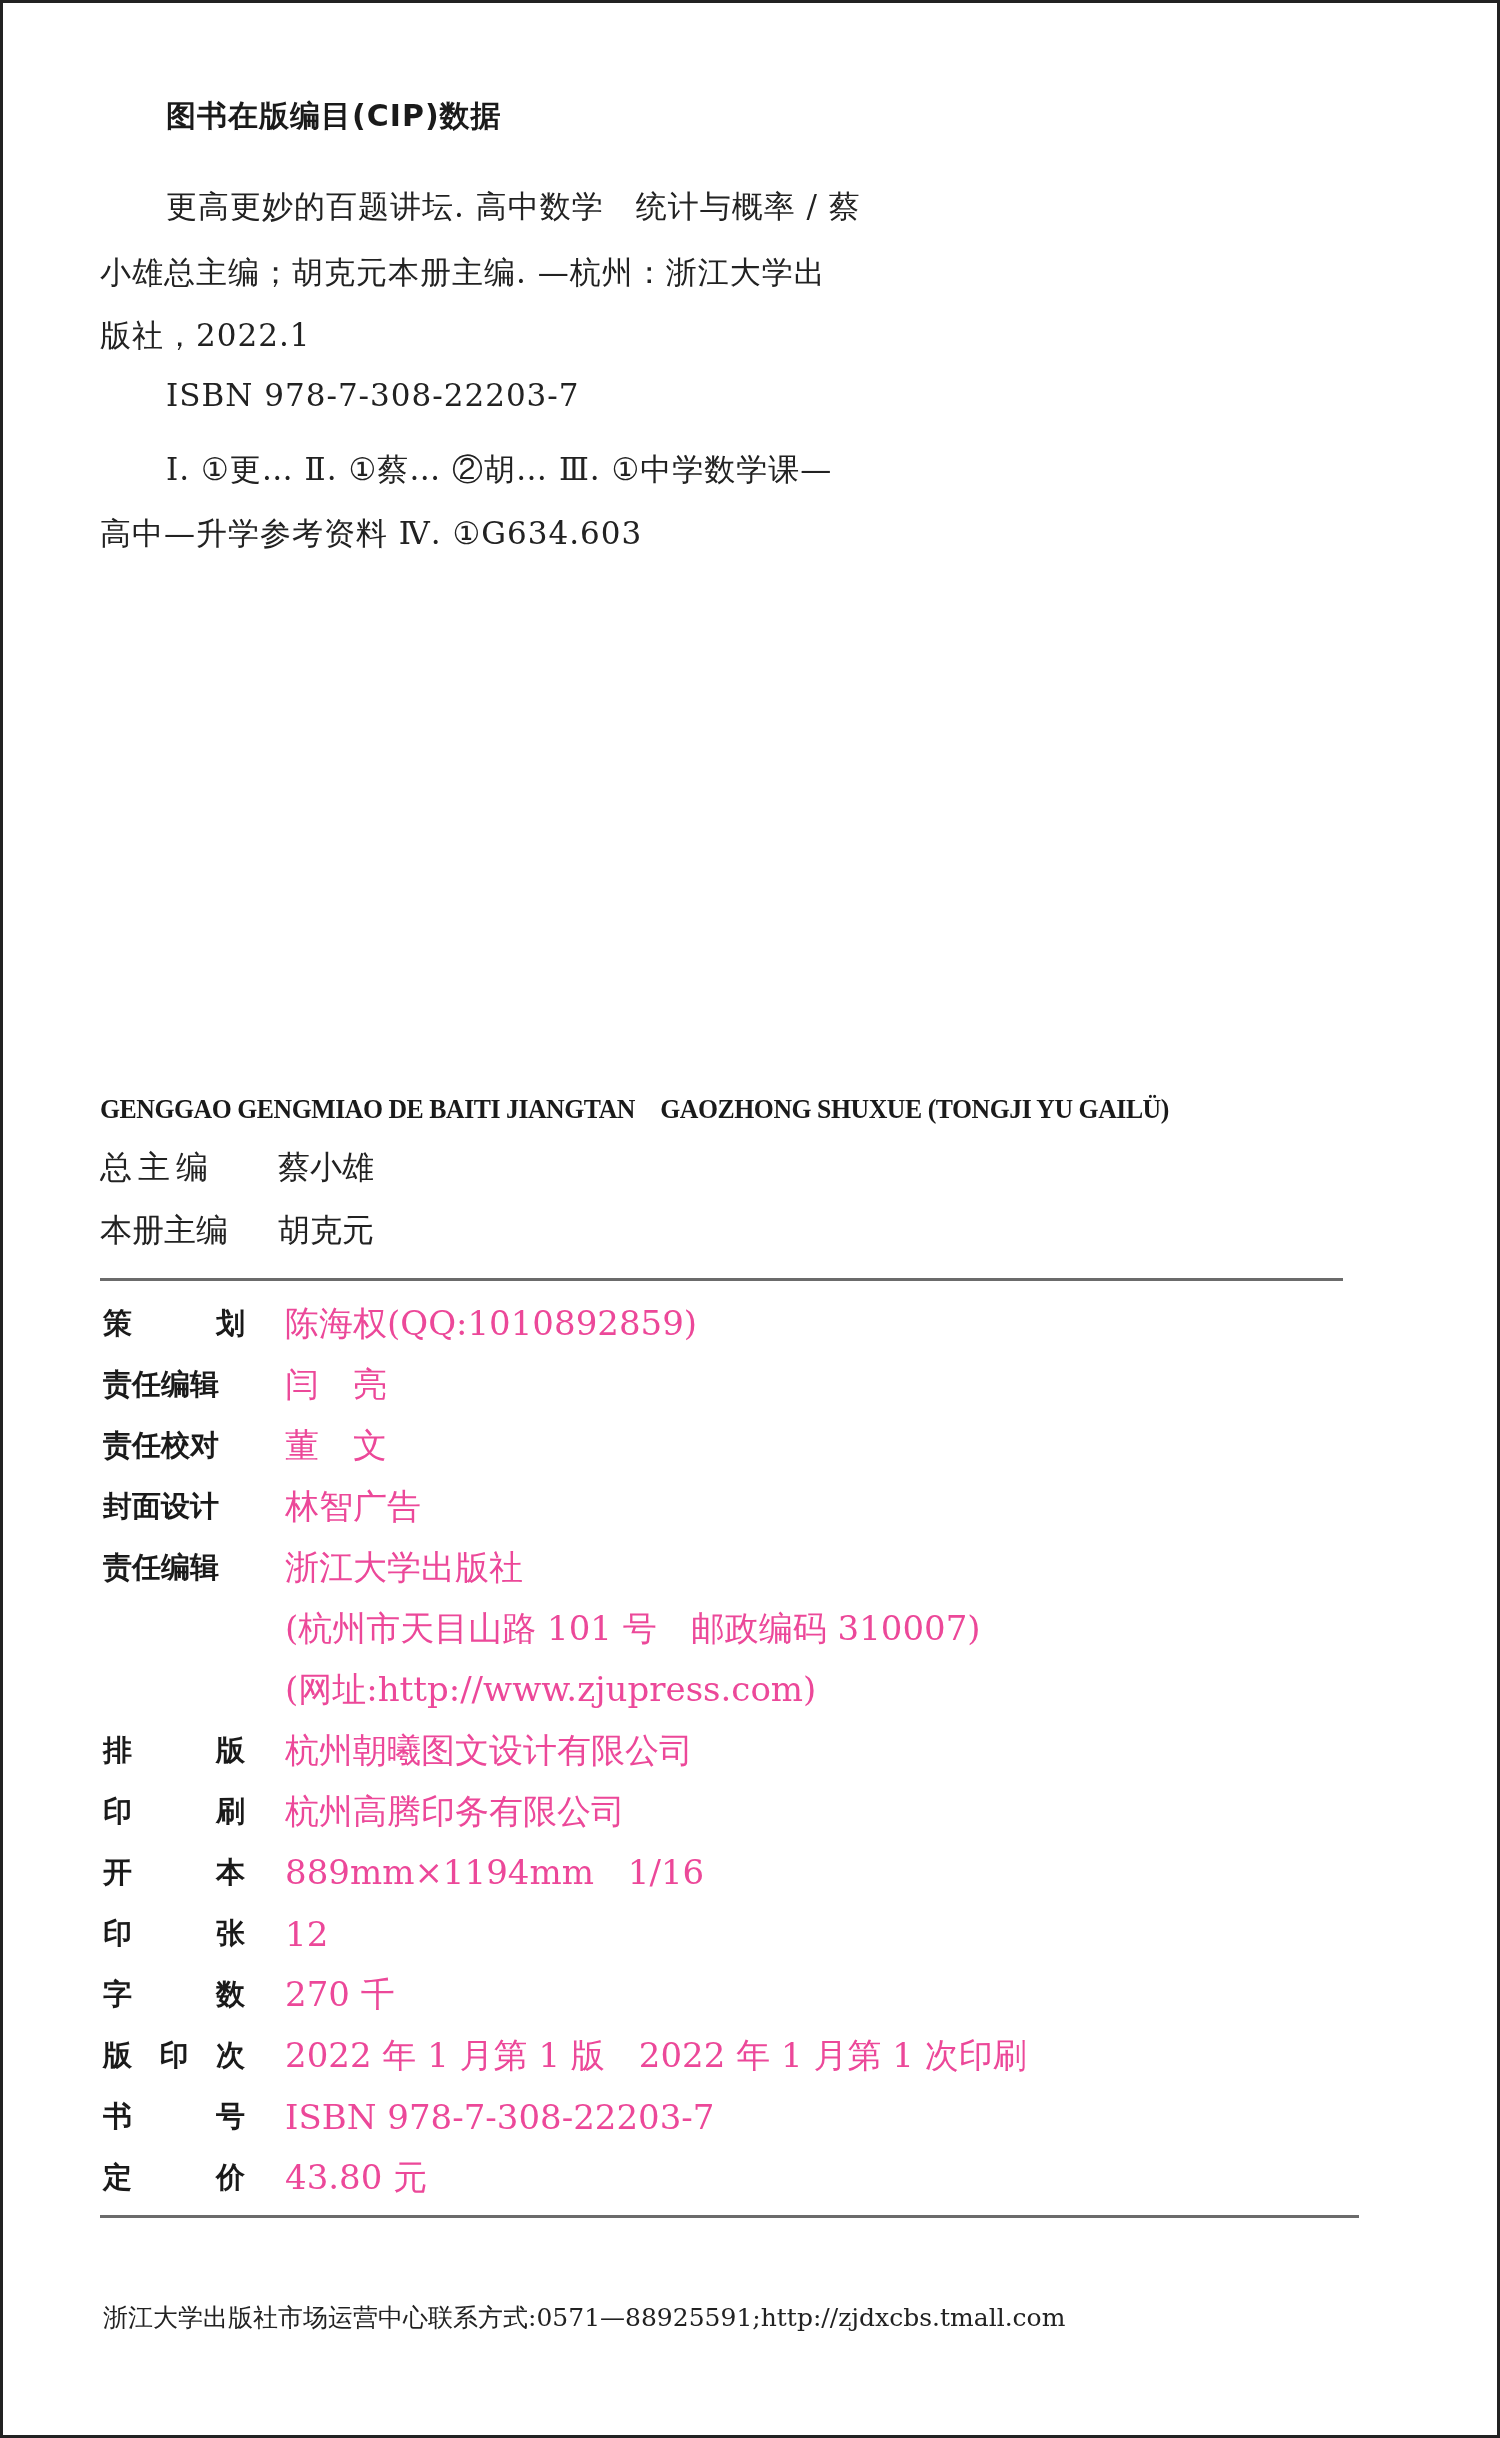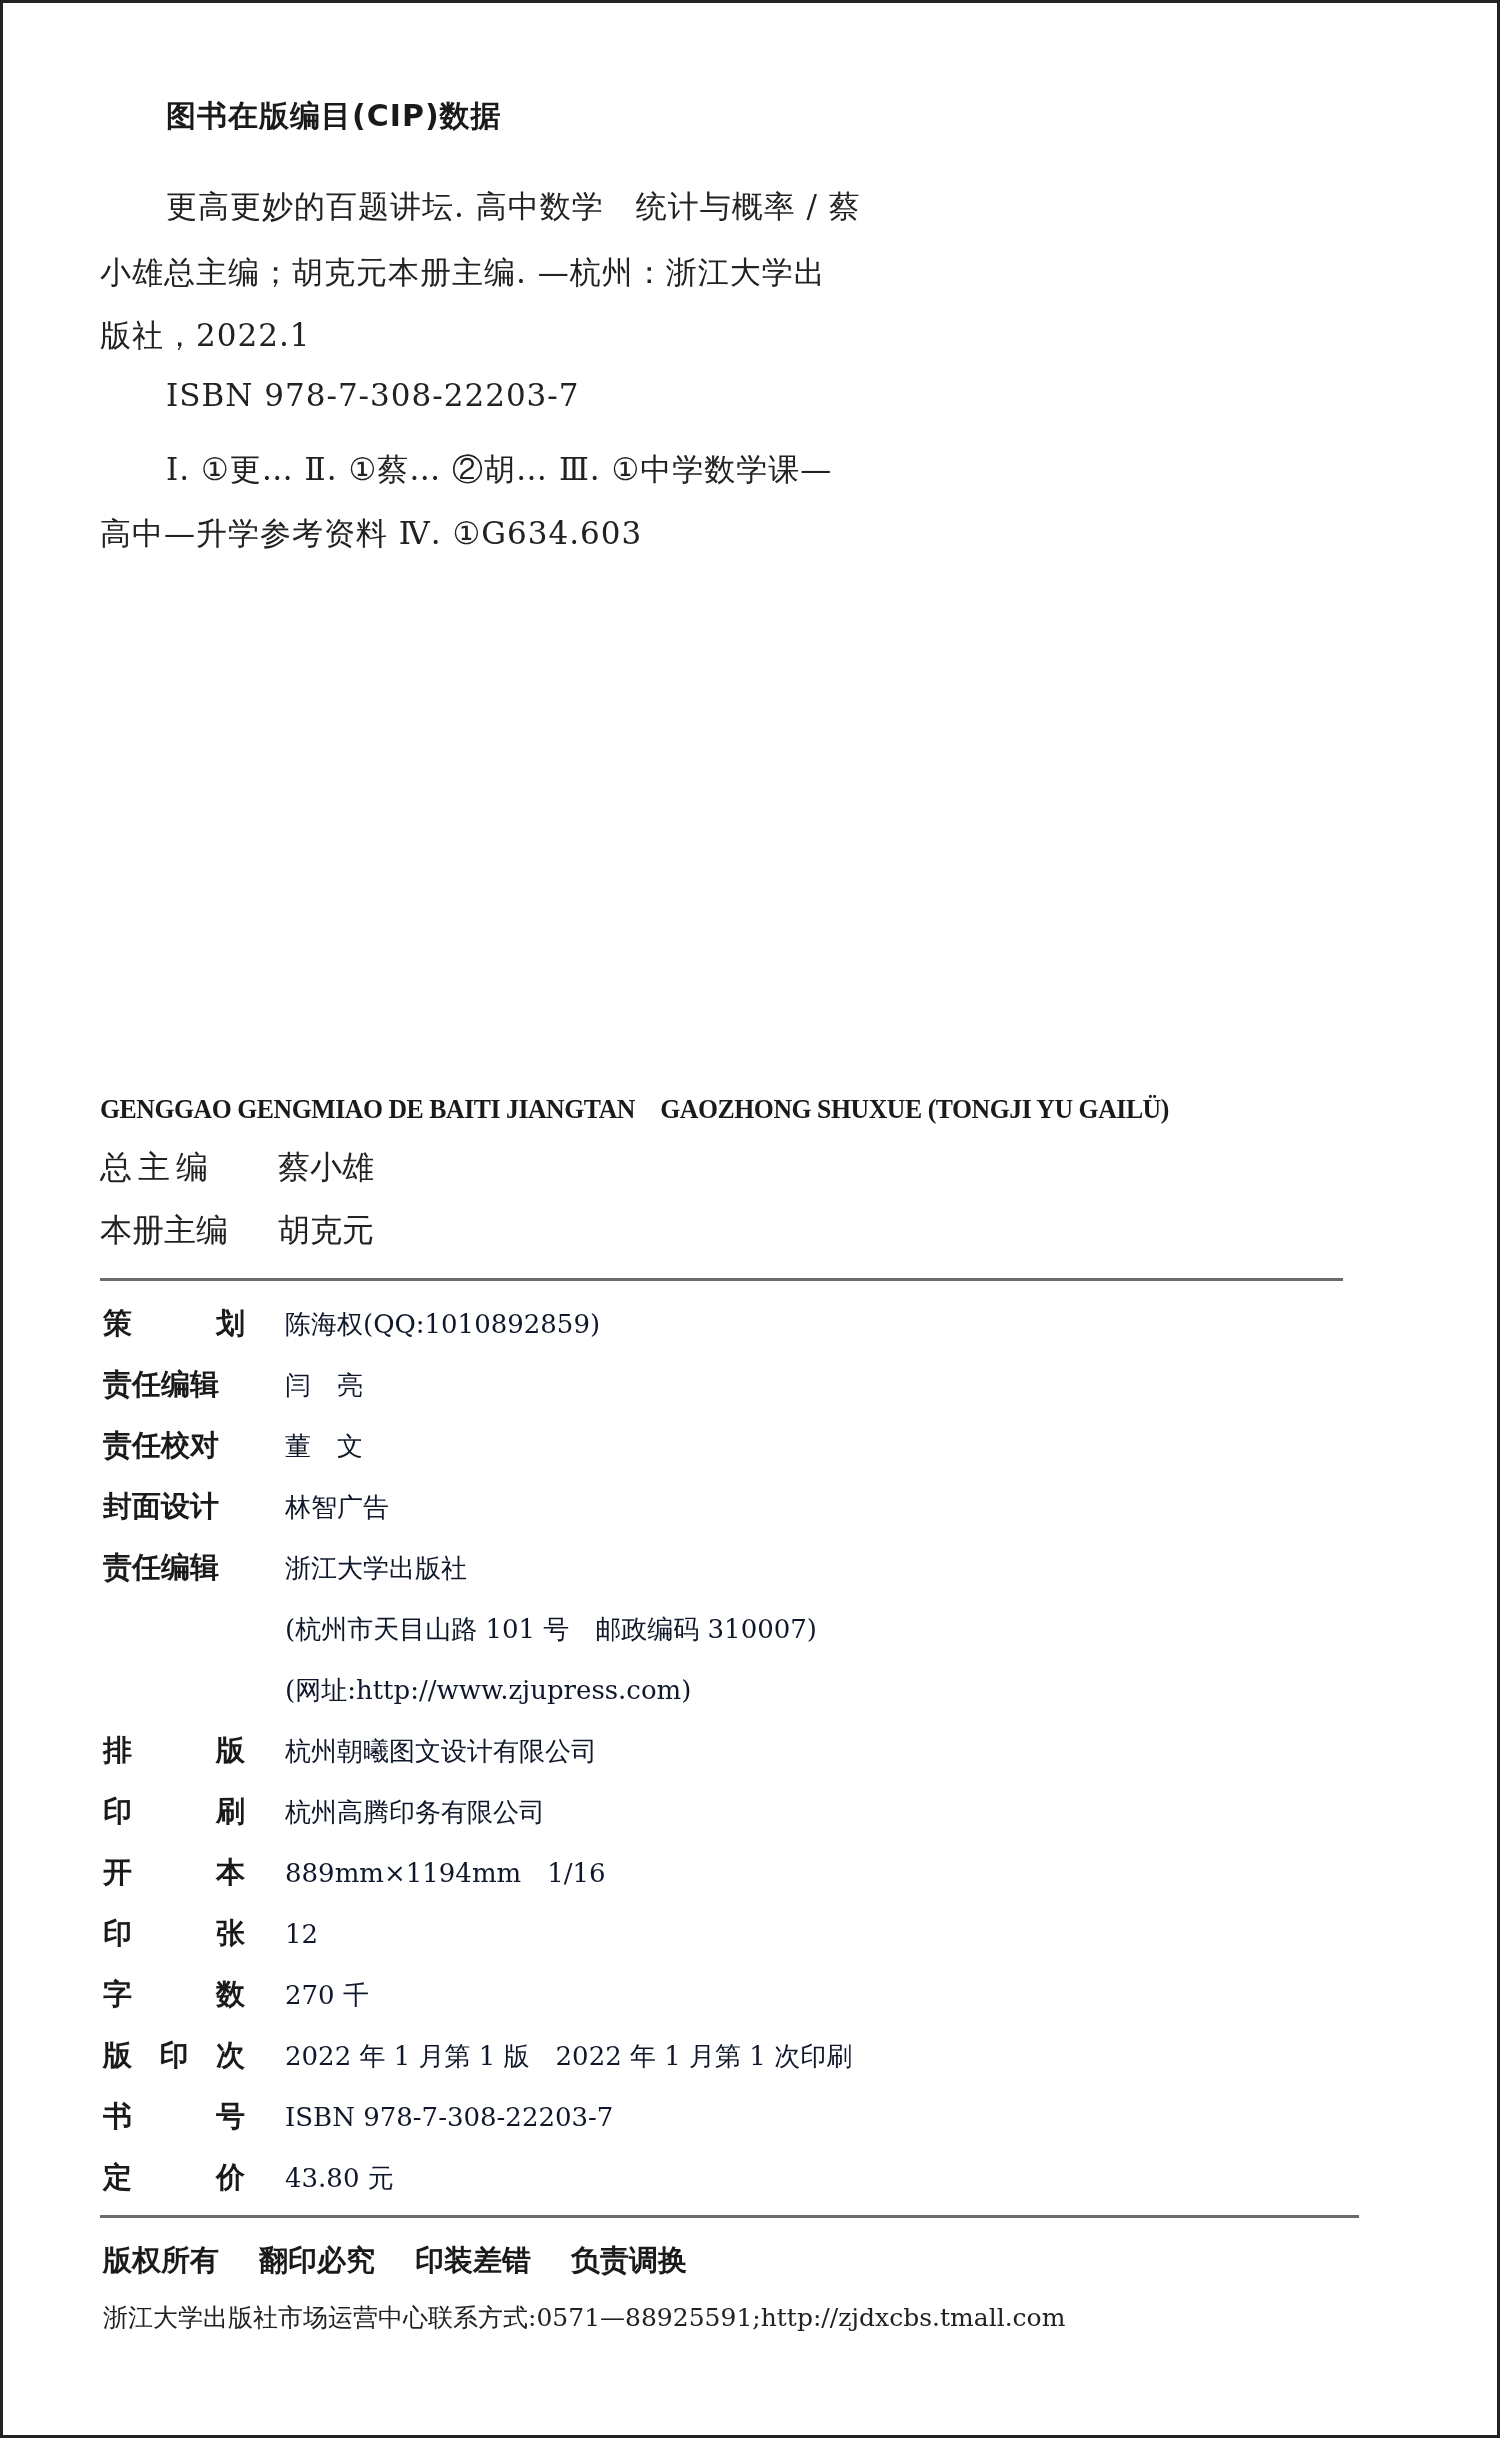--- a/index.html
+++ b/index.html
@@ -28,21 +28,21 @@
   .editor .lbl { display: inline-block; width: 178px; letter-spacing: 6px; }
 
   .rule { position: absolute; height: 3px; background: #6b6b6b; }
 
   .row { position: absolute; left: 100px; height: 34px; display: flex; align-items: center; }
   .row .label {
     width: 142px; font-size: 29px; font-weight: bold;
     font-family: "DejaVu Sans", "Liberation Sans", sans-serif;
     display: flex; justify-content: space-between; margin-right: 40px;
   }
-  .row .value { font-size: 26px; font-family: "DejaVu Serif", "Liberation Serif", serif; color: #0f172a; white-space: nowrap; }
+  .row .value { font-size: 34px; font-family: "DejaVu Serif", "Liberation Serif", serif; color: #ec4899; white-space: nowrap; }
   .row.cont .label { visibility: hidden; }
 
   .rights { left: 100px; top: 2243px; font-size: 29px; font-weight: bold; word-spacing: 0; }
   .rights span { margin-right: 40px; }
   .footer { left: 100px; top: 2302px; font-size: 25px; color: #222; }
 </style>
 </head>
 <body>
 
 <div class="page">
@@ -151,18 +151,15 @@
   <div class="row" style="top:2158px">
     <span class="label">
         <span>定</span>
         <span>价</span>
       </span>
     <span class="value">43.80 元</span>
   </div>
 
   <div class="rule" style="left:97px; top:2212px; width:1259px"></div>
 
-  <div class="abs sans rights">
-    <span>版权所有</span><span>翻印必究</span><span>印装差错</span><span>负责调换</span>
-  </div>
 
   <div class="abs serif footer">浙江大学出版社市场运营中心联系方式:0571—88925591;http://zjdxcbs.tmall.com</div>
 </div>
 
 </body></html>

